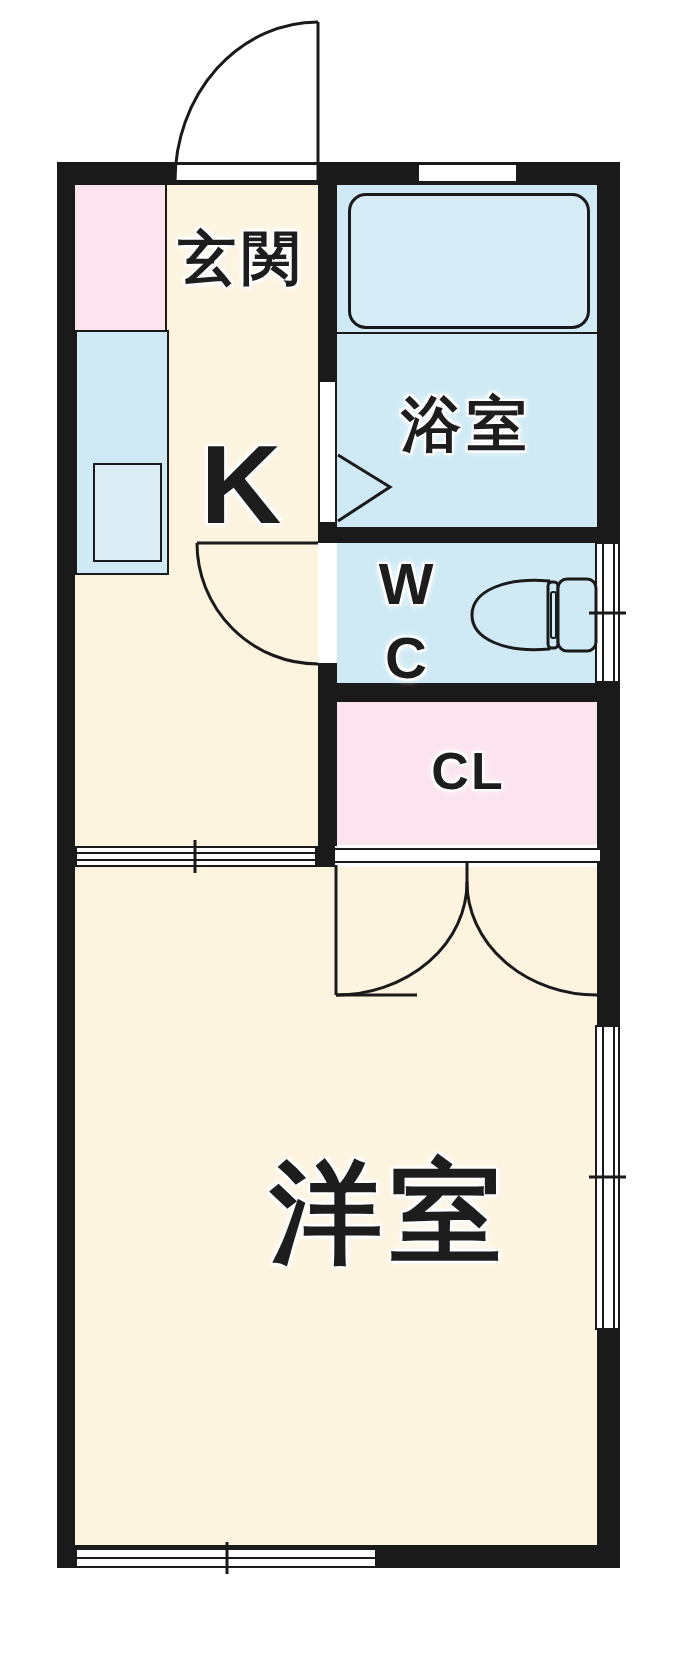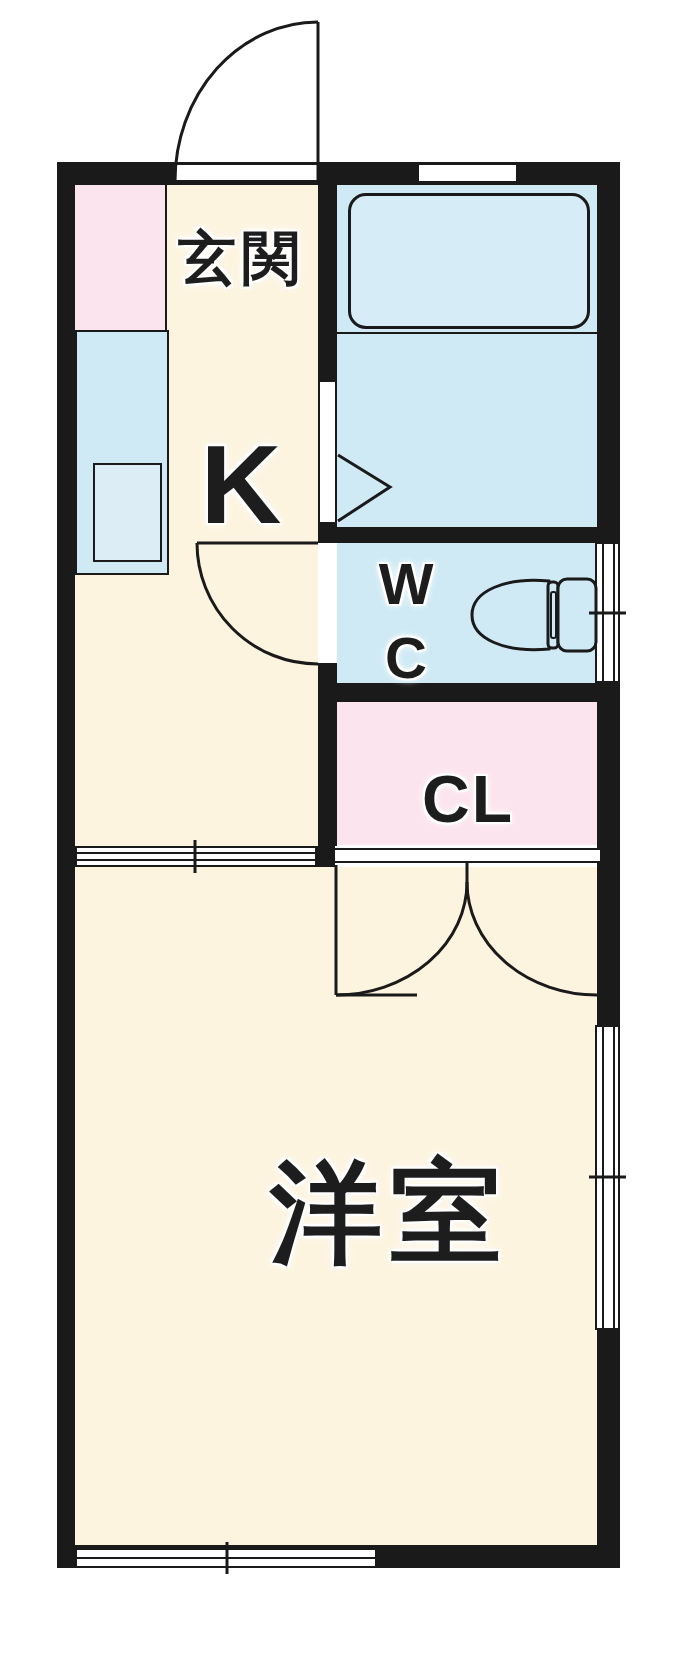--- a/index.html
+++ b/index.html
@@ -54,21 +54,21 @@
   #overlay .fill-wet{fill:var(--wet-blue,#cfeaf5);stroke:var(--line,#1a1a1a);stroke-width:3;}
   
   .lbl{position:absolute;z-index:7;color:var(--label,#1d1d1d);font-weight:600;text-align:center;
     text-shadow:-2px -2px 0 var(--halo,#fff),2px -2px 0 var(--halo,#fff),-2px 2px 0 var(--halo,#fff),
     2px 2px 0 var(--halo,#fff),0 0 6px var(--halo,#fff),0 0 10px var(--halo,#fff);
     white-space:nowrap;line-height:1.15;}
   #lbl-genkan{left:132px;top:225px;width:220px;font-size:58px;letter-spacing:6px;}
   #lbl-k{left:181px;top:429px;width:120px;font-size:112px;line-height:1;}
   #lbl-bath{left:357px;top:390px;width:220px;font-size:60px;letter-spacing:6px;}
   #lbl-wc{left:346px;top:547px;width:120px;font-size:58px;line-height:74px;}
-  #lbl-cl{left:388px;top:762px;width:160px;font-size:66px;letter-spacing:2px;}
+  #lbl-cl{left:388px;top:742px;width:160px;font-size:52px;letter-spacing:2px;}
   #lbl-western{left:170px;top:1149px;width:340px;font-size:112px;letter-spacing:8px;text-align:right;}
 </style>
 </head>
 <body>
 
 <div id="plan">
 
   <div class="room" id="floor-genkan-k"></div>
   <div class="room" id="floor-bathroom"></div>
   <div class="room" id="floor-wc"></div>
@@ -149,20 +149,21 @@
     </g>
 
     <g>
       <line class="thin" x1="77" y1="1558" x2="375" y2="1558"></line>
       <line class="stroke" x1="227" y1="1542" x2="227" y2="1574"></line>
     </g>
   </svg>
 
   <div class="lbl" id="lbl-genkan">玄関</div>
   <div class="lbl" id="lbl-k">K</div>
+  <div class="lbl" id="lbl-bath">浴室</div>
   <div class="lbl" id="lbl-wc">
     <div>W</div>
     <div>C</div>
   </div>
   <div class="lbl" id="lbl-cl">CL</div>
   <div class="lbl" id="lbl-western">洋室</div>
 
 </div>
 
 </body></html>

